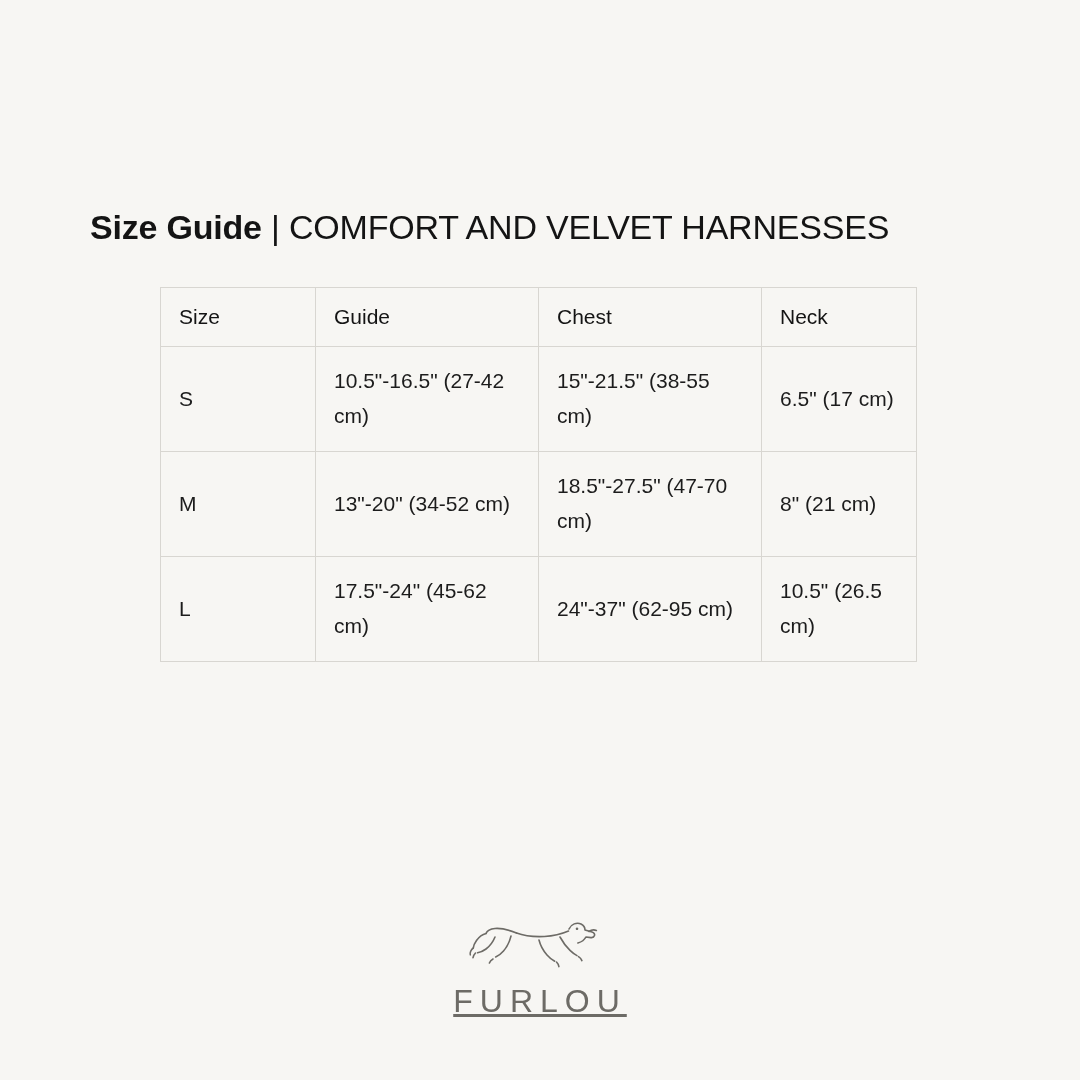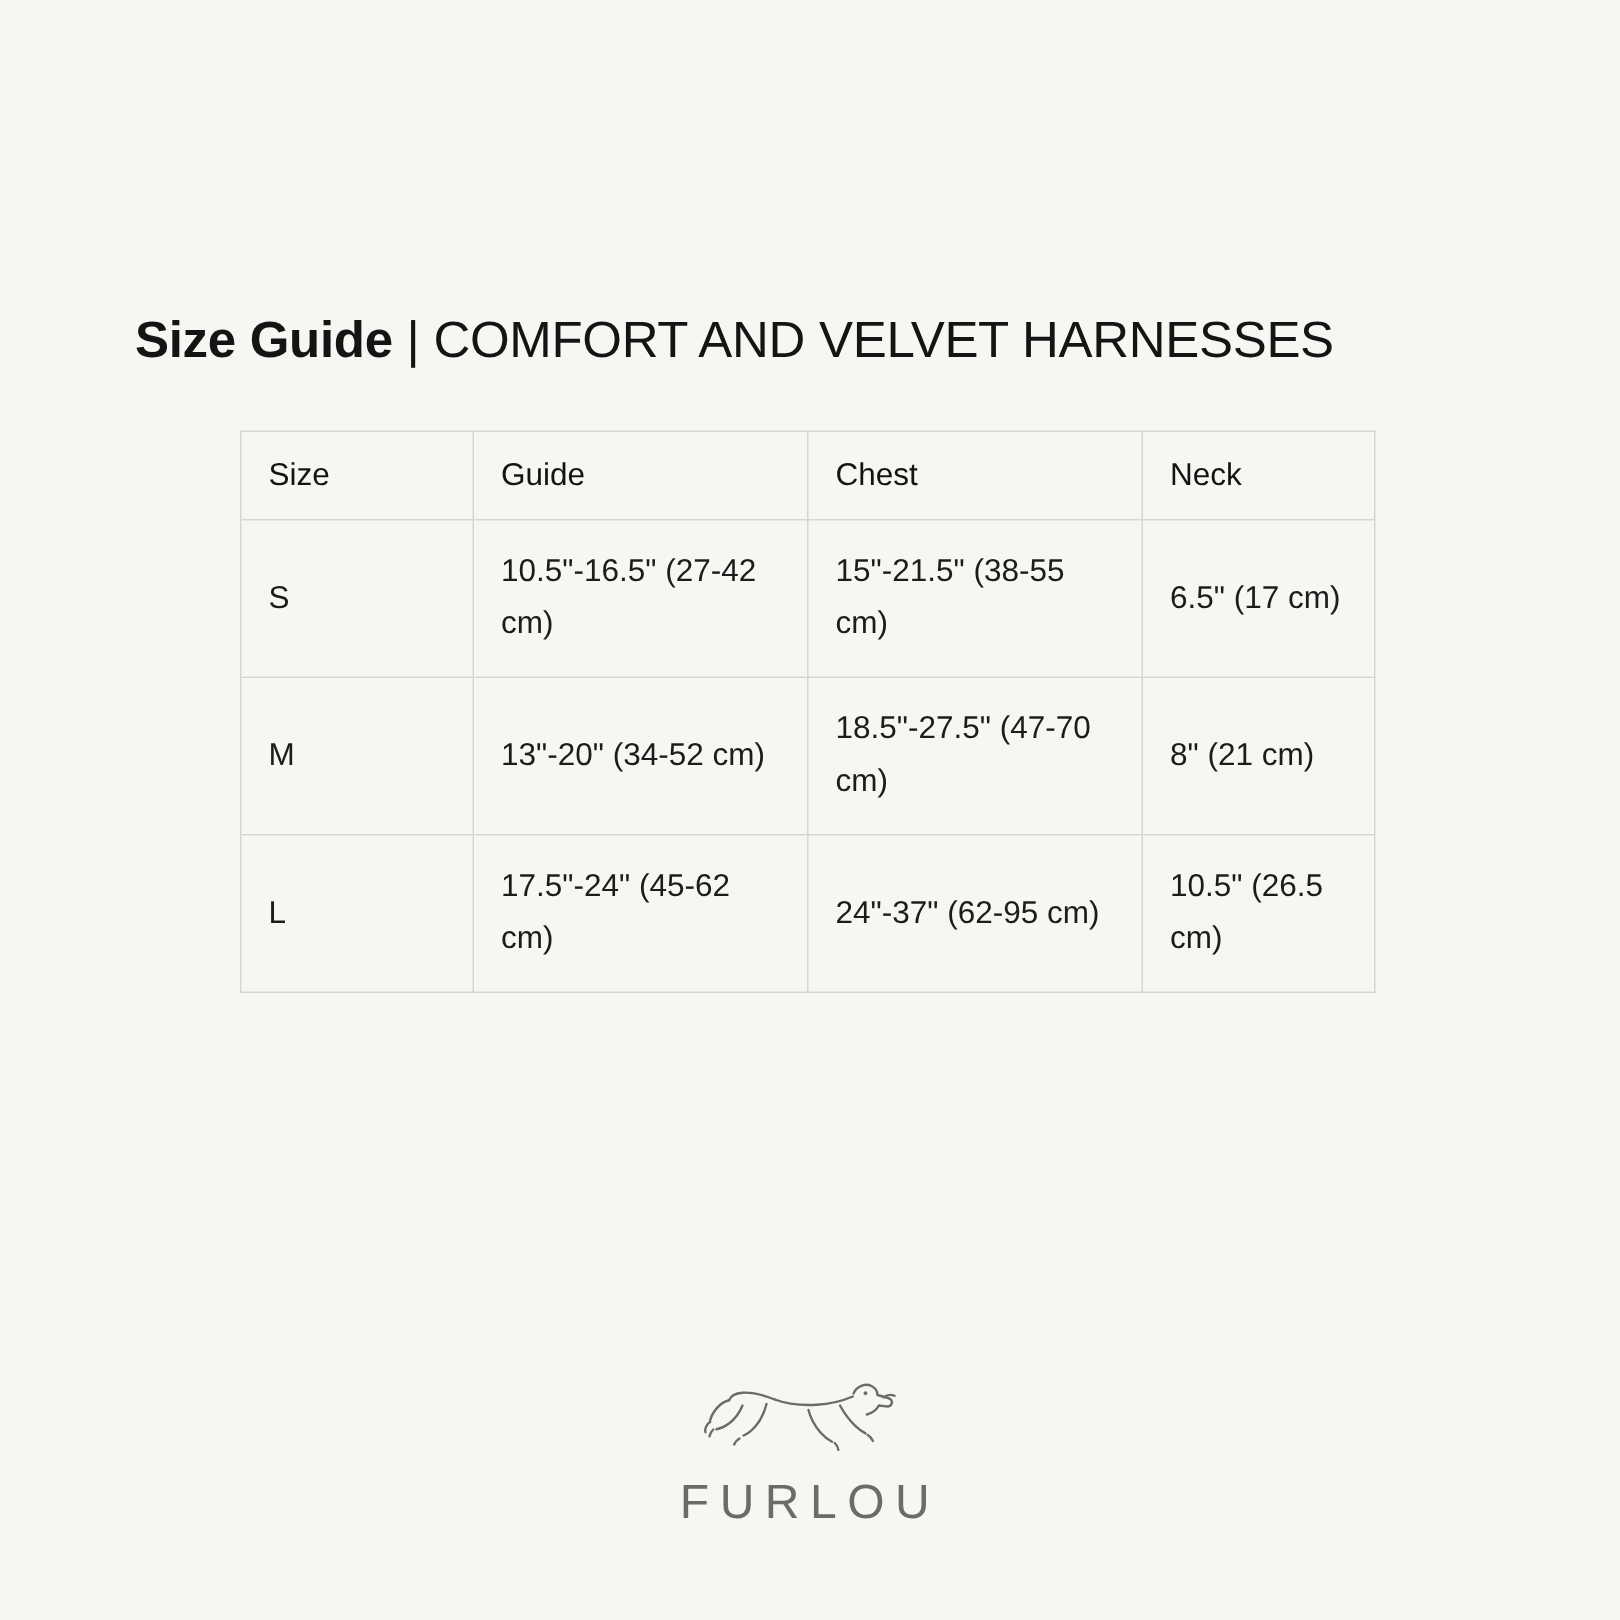--- a/index.html
+++ b/index.html
@@ -94,20 +94,21 @@
     width: 150px;
     height: 62px;
   }
   .brand .wordmark {
     display: block;
     margin-top: 6px;
     font-size: 32px;
     letter-spacing: 7px;
     color: #6d6b66;
     font-weight: 400;
+    text-decoration: underline;
   }
 </style>
 </head>
 <body>
 
 <div class="page">
 
   <div class="title">
     <span class="bold">Size Guide</span><span class="reg"> | </span><span class="reg">COMFORT AND VELVET HARNESSES</span>
   </div>

